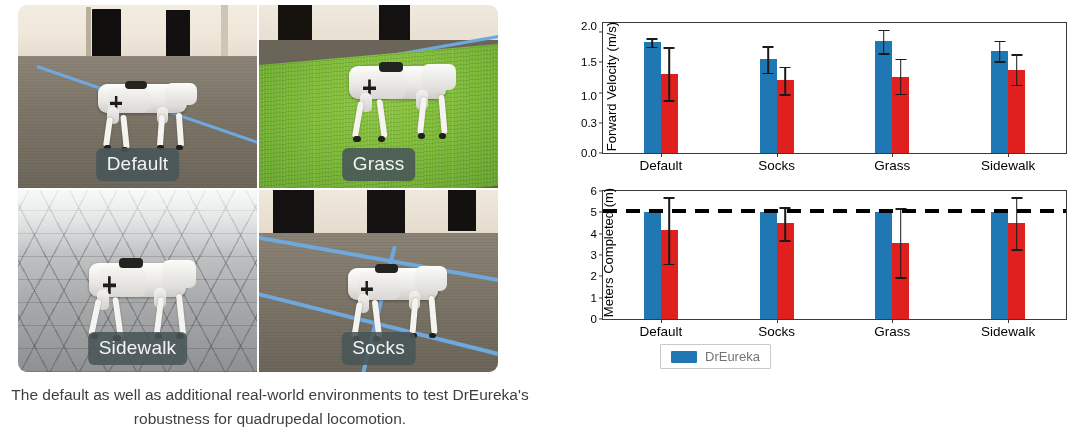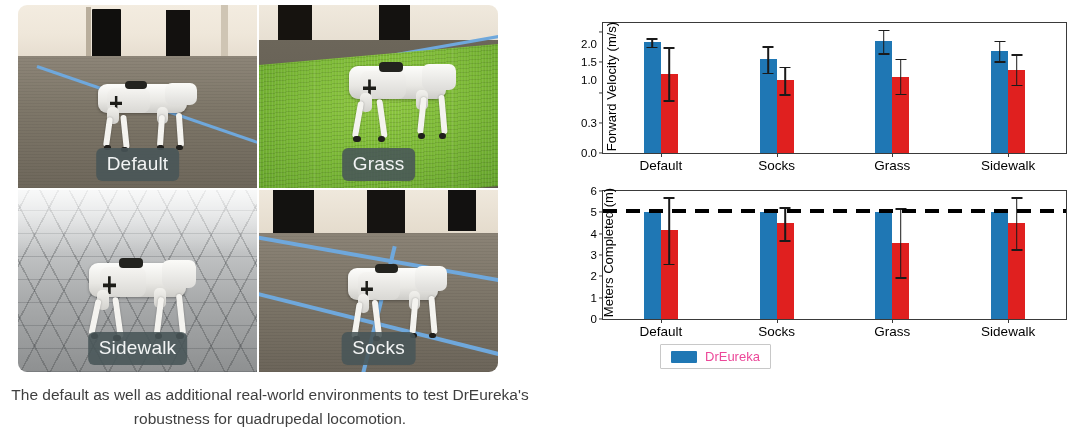--- a/index.html
+++ b/index.html
@@ -154,21 +154,21 @@
 
   .legend{
     position:absolute;left:120px;top:344px;
     border:1px solid #c8c8c8;background:#fff;border-radius:1px;
     padding:4px 10px;display:flex;align-items:center;gap:16px;
   }
   .legend .item{display:flex;align-items:center;gap:8px;}
   .legend .sw{width:26px;height:12px;border-radius:1px;}
   .legend .sw.blue{background:#1f77b4;}
   .legend .sw.red{background:#e0201f;}
-  .legend .lbl{font-size:13px;color:#ec4899;white-space:nowrap;}
+  .legend .lbl{font-size:13px;color:#737373;white-space:nowrap;}
 
   
   .caption{
     position:absolute;
     font-size:15.5px;line-height:24px;color:#3f3f3f;
     text-align:center;
   }
   .cap-left{left:10px;top:383px;width:520px;}
   .cap-right{left:548px;top:383px;width:520px;}
 </style>
@@ -300,25 +300,25 @@
   </div>
 
   <div class="fig">
 
     <div class="axes ax1" id="ax1">
       <div class="ylabel y1">Forward Velocity (m/s)</div>
     <div class="ytick" style="top: 130px;">0.0</div>
         <div class="ytickmark" style="top: 130px;"></div>
         <div class="ytick" style="top: 99.7674px;">0.3</div>
         <div class="ytickmark" style="top: 99.7674px;"></div>
-        <div class="ytick" style="top: 57px;">1.0</div>
+        <div class="ytick" style="top: 73px;">1.0</div>
         <div class="ytickmark" style="top: 69.5349px;"></div>
         <div class="ytick" style="top: 39.3023px;">1.5</div>
         <div class="ytickmark" style="top: 39.3023px;"></div>
-        <div class="ytick" style="top: 21px;">2.0</div>
+        <div class="ytick" style="top: 3px;">2.0</div>
         <div class="ytickmark" style="top: 9.06977px;"></div>
         <div class="xtickmark" style="left: 57.875px;"></div>
         <div class="xtick" style="left: 57.875px;">Default</div>
         <div class="bar blue" style="left: 40.875px; width: 17px; top: 19.3488px; height: 110.651px; background: rgb(31, 119, 180);"></div>
         <div class="ebar" style="left: 49.375px; top: 15.1163px; height: 8.46512px;"></div>
         <div class="ecap" style="left: 49.375px; width: 11px; top: 15.1163px;"></div>
         <div class="ecap" style="left: 49.375px; width: 11px; top: 23.5814px;"></div>
         <div class="bar red" style="left: 57.875px; width: 17px; top: 50.7907px; height: 79.2093px; background: rgb(224, 32, 31);"></div>
         <div class="ebar" style="left: 66.375px; top: 24.186px; height: 53.2093px;"></div>
         <div class="ecap" style="left: 66.375px; width: 11px; top: 24.186px;"></div>

